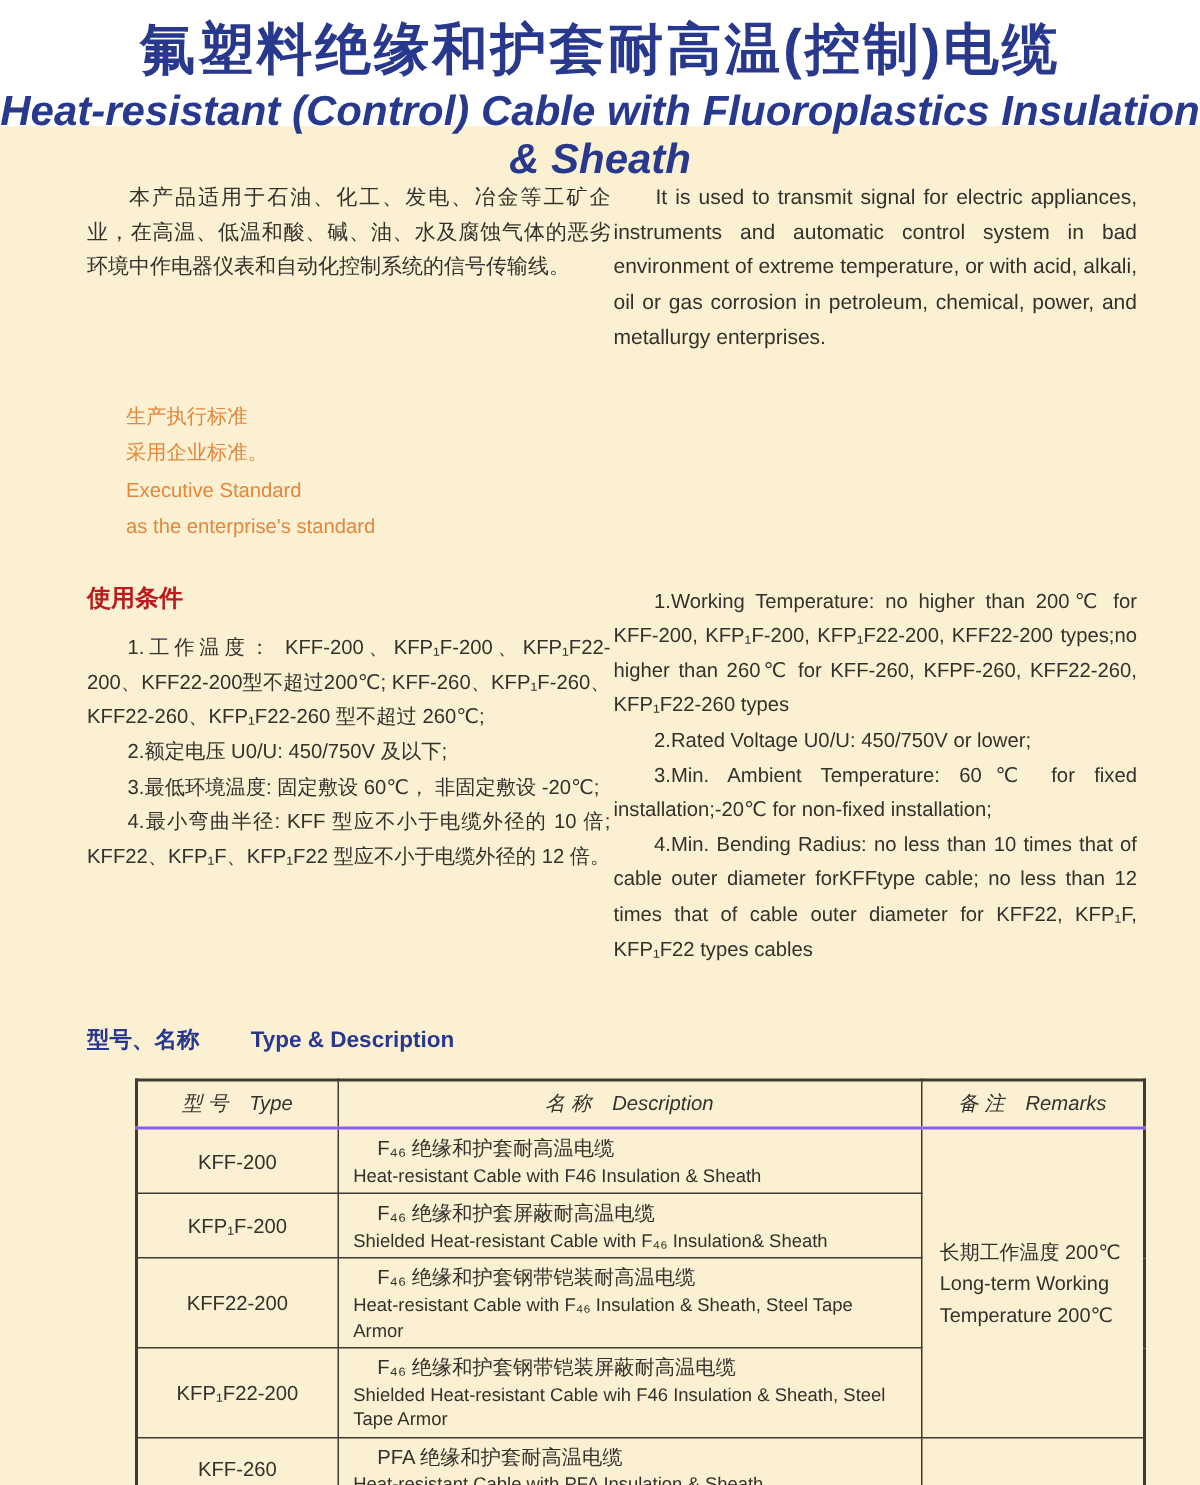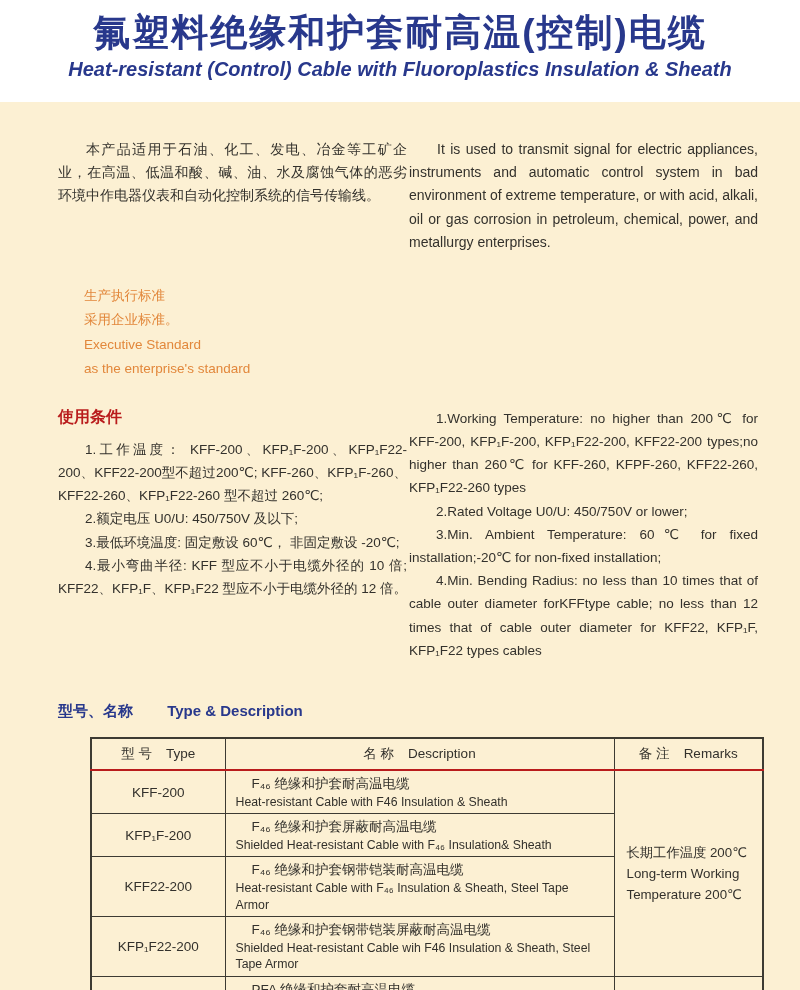--- a/index.html
+++ b/index.html
@@ -5,23 +5,23 @@
   html, body { margin:0; padding:0; }
   body {
     width:800px; height:990px;
     background:#ffffff;
     font-family:"Liberation Sans","DejaVu Sans",sans-serif;
     color:#33312c;
   }
   .page { width:800px; height:990px; background:#FCF0D3; overflow:hidden; }
 
   
-  .title-block { background:#ffffff; height:102px; box-sizing:border-box; text-align:center; padding-top:12px; }
+  .title-block { background:#ffffff; height:84px; box-sizing:border-box; text-align:center; padding-top:12px; }
   .title-cn { margin:0; font-size:37px; line-height:1.15; color:#28388C; font-weight:bold; letter-spacing:2px; }
-  .title-en { margin:3px 0 0; font-size:20px; color:#28388C; font-style:italic; font-weight:bold; letter-spacing:0px; }
+  .title-en { margin:3px 0 0; font-size:28px; color:#28388C; font-style:italic; font-weight:bold; letter-spacing:0px; }
 
   
   .two-col { display:flex; gap:2px; padding:0 42px 0 58px; }
   .col { flex:1; min-width:0; }
 
   .intro { margin-top:36px; }
   .intro p { margin:0; font-size:14px; line-height:1.66; text-align:justify; text-indent:2em; }
 
   .standard { margin-top:30px; color:#E2873B; font-size:13.5px; line-height:1.75;flex-direction:column; }
   .standard .col { padding-left:26px; box-sizing:border-box; }
@@ -32,21 +32,21 @@
   .conditions p { margin:0; font-size:13.5px; line-height:1.72; text-align:justify; text-indent:2em; }
 
   .section-heading { margin:40px 0 0 58px; font-size:15px; color:#28388C; font-weight:bold; }
   .section-heading .sh-en { margin-left:30px; }
 
   
   table.spec { border-collapse:collapse; margin:16px 0 0 90px; width:672px; table-layout:fixed;
                border:2px solid #3D3B33; background:transparent; }
   .spec th, .spec td { border:1px solid #3D3B33; }
   .spec thead th { font-weight:normal; font-size:13.5px; height:28px; color:#33312c; }
-  .spec thead th { border-bottom:2px solid #b91c1c; }
+  .spec thead th { border-bottom:2px solid #8b5cf6;font-style:italic; }
   .spec .h-en { margin-left:14px; }
   .spec tbody tr { height:42px; }
   td.type-cell { text-align:center; font-size:13.5px; }
   td.desc-cell { padding:3px 10px; }
   .desc-cn { font-size:13.5px; line-height:1.45;padding-left:16px; }
   .desc-en { font-size:12.3px; line-height:1.35; }
   td.remarks-cell { padding:4px 12px; font-size:13.3px; line-height:1.6; vertical-align:middle; }
 </style>
 </head>
 <body>

